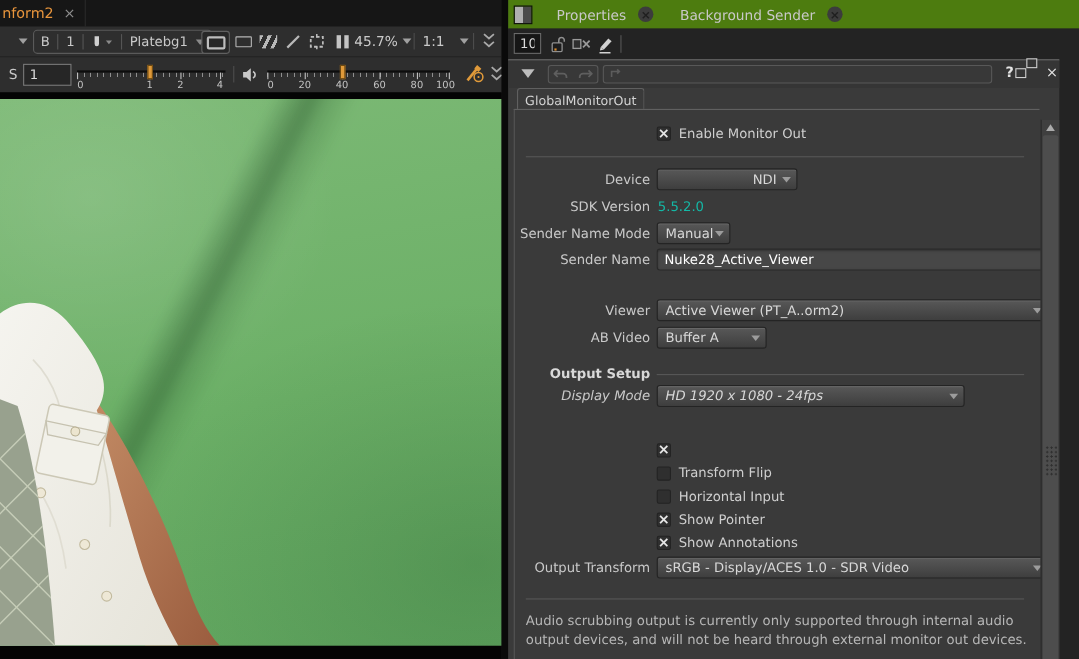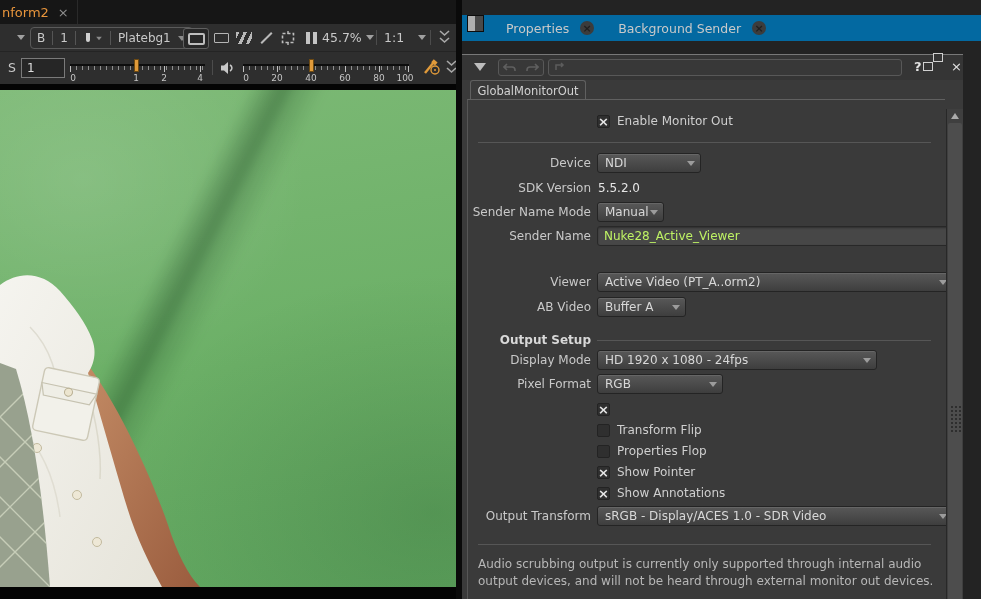--- a/index.html
+++ b/index.html
@@ -45,21 +45,21 @@
            radial-gradient(90% 70% at 18% 18%, rgba(255,255,255,.12), rgba(255,255,255,0) 55%),
            radial-gradient(120% 80% at 95% 85%, rgba(0,40,10,.16), rgba(0,0,0,0) 60%),
            linear-gradient(170deg,#7cb975,#6cb067 55%,#61a760);}
   .fold{position:absolute;left:272px;top:-40px;width:70px;height:780px;transform:rotate(27deg);
         transform-origin:50% 0;filter:blur(5px);
         background:linear-gradient(90deg,rgba(20,60,25,0) 0%,rgba(18,58,24,.38) 45%,rgba(30,75,35,.20) 62%,rgba(20,60,25,0) 100%);}
   
   .splitter{position:absolute;left:456px;top:0;width:6px;height:599px;background:#0a0a0a;}
   
   .props-pane{position:absolute;left:462px;top:0;width:519px;height:599px;background:#232323;}
-  .ptabbar{position:absolute;left:0;top:0;width:100%;height:26px;background:#0369a1;display:flex;margin-top:15px;}
+  .ptabbar{position:absolute;left:0;top:0;width:100%;height:26px;background:#4d7c0f;display:flex;align-items:center;}
   .pane-icon{width:15px;height:15px;margin:0 10px 0 5px;border:1px solid #0d0d0d;
              background:linear-gradient(90deg,#b0b0b0 0 50%,#4a4a4a 50% 100%);}
   .ptab{display:flex;align-items:center;gap:11px;height:26px;padding:0 12px;font-size:12.5px;color:#c9c9c9;}
   .ptab-close{width:14px;height:14px;border-radius:8px;background:#3c3c3c;color:#1f1f1f;
               font-size:11px;font-weight:bold;display:flex;align-items:center;justify-content:center;}
   .ptoolbar{position:absolute;left:0;top:26px;width:100%;height:28px;background:#232323;}
   .tsep{position:absolute;top:6px;width:1px;height:16px;background:#565656;}
   .node-panel{position:absolute;left:0;top:54px;width:501px;height:545px;background:#3a3a3a;border-top:1px solid #787878;}
   .node-header{position:absolute;left:0;top:0;width:100%;height:25px;background:#353535;}
   .tri-down{width:0;height:0;border-left:6px solid transparent;border-right:6px solid transparent;border-top:8px solid #bdbdbd;}
@@ -76,28 +76,28 @@
   .ncontent{position:absolute;left:5px;top:44px;width:478px;height:501px;background:#3a3a3a;
             border-top:1px solid #606060;border-left:1px solid #565656;box-sizing:border-box;}
   .prow{position:absolute;left:0;width:100%;height:20px;}
   .plabel{position:absolute;left:0;width:123px;text-align:right;color:#c9c9c9;font-size:12px;line-height:20px;white-space:nowrap;}
   .plabel.bold{font-weight:bold;color:#d8d8d8;}
   .dd{position:absolute;left:129px;height:20px;box-sizing:border-box;border:1px solid #242424;border-radius:3px;
       background:linear-gradient(#585858,#3e3e3e);box-shadow:inset 0 1px 0 rgba(255,255,255,.09);
       color:#d8d8d8;font-size:12px;line-height:18px;padding:0 18px 0 7px;white-space:nowrap;overflow:hidden;}
   .dd .caret{position:absolute;right:5px;top:7px;border-top-color:#9c9c9c;}
   .tinput{position:absolute;left:129px;height:20px;box-sizing:border-box;background:#474747;border:1px solid #282828;
-          border-radius:3px;color:#bef264;font-size:12px;font-family:inherit;padding:0 6px;
+          border-radius:3px;color:#ffffff;font-size:12px;font-family:inherit;padding:0 6px;
           box-shadow:inset 0 1px 2px rgba(0,0,0,.35);}
   .cb{position:absolute;left:129px;top:2px;width:13px;height:13px;background:#2f2f2f;border:1px solid #232323;
       border-radius:2px;color:#e6e6e6;font-weight:bold;font-size:13px;line-height:11px;text-align:center;box-sizing:border-box;}
   .cb-label{position:absolute;left:149px;font-size:12px;color:#cfcfcf;line-height:17px;white-space:nowrap;}
   .divline{position:absolute;left:10px;right:14px;height:1px;background:#565656;}
   .gline{position:absolute;left:129px;right:14px;top:9px;height:1px;background:#565656;}
-  .static-val{position:absolute;left:130px;font-size:12px;color:#e5e5e5;line-height:20px;}
+  .static-val{position:absolute;left:130px;font-size:12px;color:#14b8a6;line-height:20px;}
   .help-text{position:absolute;left:10px;width:465px;font-size:12px;color:#b7b7b7;line-height:1.45;}
   
   .scrollbar{position:absolute;right:0;top:54px;width:17px;height:545px;background:#3f3f3f;border-left:1px solid #282828;box-sizing:border-box;}
   .sb-up{position:absolute;left:4px;top:4px;width:0;height:0;border-left:4px solid transparent;border-right:4px solid transparent;border-bottom:6px solid #ababab;}
   .sb-thumb{position:absolute;left:1px;top:14px;width:14px;height:526px;background:#4d4d4d;border-radius:2px;}
   .sb-grip{position:absolute;left:2px;top:282px;width:11px;height:28px;
            background-image:radial-gradient(#2e2e2e 1px,transparent 1.1px);background-size:4px 4px;}
 </style>
 </head>
 <body>
@@ -270,20 +270,39 @@
       <div class="ptab">
         <span>Properties</span>
         <span class="ptab-close">×</span>
       </div>
       <div class="ptab">
         <span>Background Sender</span>
         <span class="ptab-close">×</span>
       </div>
     </div>
 
+    <div class="ptoolbar">
+      <input class="num-input" style="left: 5px; top: 4px; width: 25px; height: 19px; background: rgb(22, 22, 22); border-color: rgb(106, 106, 106); text-align: center;" value="10">
+      <svg class="abs" style="left:38px;top:7px;" width="14" height="15" viewBox="0 0 14 15">
+        <rect x="2" y="6" width="9" height="8" rx="1" fill="#1c1c1c" stroke="#8f8f8f" stroke-width="1.2"></rect>
+        <path d="M8,6 V3.5 a2.5,2.5 0 0 1 5,0 V5" fill="none" stroke="#8f8f8f" stroke-width="1.4"></path>
+        <rect x="4" y="11" width="2" height="2" fill="#d88a2a"></rect>
+      </svg>
+      <svg class="abs" style="left:58px;top:8px;" width="17" height="13" viewBox="0 0 17 13">
+        <rect x="1" y="2" width="7" height="8" fill="#2e2e2e" stroke="#9a9a9a" stroke-width="1.2"></rect>
+        <line x1="10" y1="3" x2="16" y2="9" stroke="#9a9a9a" stroke-width="1.6"></line>
+        <line x1="16" y1="3" x2="10" y2="9" stroke="#9a9a9a" stroke-width="1.6"></line>
+      </svg>
+      <svg class="abs" style="left:80px;top:6px;" width="16" height="17" viewBox="0 0 16 17">
+        <path d="M4,11 L11,3 L14,5.5 L7,13 Z" fill="#d2d2d2"></path>
+        <path d="M4,11 L3.4,14 L7,13 Z" fill="#d2d2d2"></path>
+        <line x1="3" y1="16" x2="13" y2="16" stroke="#d2d2d2" stroke-width="1.4"></line>
+      </svg>
+      <span class="tsep" style="left:102px;"></span>
+    </div>
 
     <div class="node-panel">
 
       <div class="node-header">
         <span class="tri-down abs" style="left:12px;top:8px;"></span>
         <div class="hgroup" style="left:36px;width:46px;justify-content:space-around;">
           <svg width="14" height="11" viewBox="0 0 14 11">
             <path d="M4,2 L1,5 L4,8 M1,5 H9 a3,3 0 0 1 3,3 v1" fill="none" stroke="#5f5f5f" stroke-width="1.6"></path>
           </svg>
           <svg width="14" height="11" viewBox="0 0 14 11">
@@ -308,21 +327,21 @@
 
         <div class="prow" style="top:13px;">
           <span class="cb">×</span>
           <span class="cb-label">Enable Monitor Out</span>
         </div>
 
         <div class="divline" style="top:42px;"></div>
 
         <div class="prow" style="top:53px;">
           <span class="plabel">Device</span>
-          <div class="dd" style="width:104px;">
+          <div class="dd" style="width:128px;text-align:right;">
             <span>NDI</span>
             <span class="caret"></span>
           </div>
         </div>
 
         <div class="prow" style="top:78px;">
           <span class="plabel">SDK Version</span>
           <span class="static-val">5.5.2.0</span>
         </div>
 
@@ -336,64 +355,57 @@
 
         <div class="prow" style="top:126px;">
           <span class="plabel">Sender Name</span>
           <input class="tinput" style="width: 358px;" value="Nuke28_Active_Viewer">
         </div>
 
 
         <div class="prow" style="top:172px;">
           <span class="plabel">Viewer</span>
           <div class="dd" style="width:356px;">
-            <span>Active Video (PT_A..orm2)</span>
+            <span>Active Viewer (PT_A..orm2)</span>
             <span class="caret"></span>
           </div>
         </div>
 
         <div class="prow" style="top:197px;">
           <span class="plabel">AB Video</span>
-          <div class="dd" style="width:89px;">
+          <div class="dd" style="width:100px;">
             <span>Buffer A</span>
             <span class="caret"></span>
           </div>
         </div>
 
         <div class="prow" style="top:231px;height:18px;">
           <span class="plabel bold" style="line-height:18px;">Output Setup</span>
           <span class="gline"></span>
         </div>
 
-        <div class="prow" style="top:250px;">
+        <div class="prow" style="top:250px;font-style:italic;">
           <span class="plabel">Display Mode</span>
           <div class="dd" style="width:280px;">
             <span>HD 1920 x 1080 - 24fps</span>
             <span class="caret"></span>
           </div>
         </div>
 
-        <div class="prow" style="top:274px;">
-          <span class="plabel">Pixel Format</span>
-          <div class="dd" style="width:126px;">
-            <span>RGB</span>
-            <span class="caret"></span>
-          </div>
-        </div>
 
         <div class="prow" style="top:301px;height:17px;">
           <span class="cb">×</span>
         </div>
         <div class="prow" style="top:322px;height:17px;">
           <span class="cb"></span>
           <span class="cb-label">Transform Flip</span>
         </div>
         <div class="prow" style="top:343px;height:17px;">
           <span class="cb"></span>
-          <span class="cb-label">Properties Flop</span>
+          <span class="cb-label">Horizontal Input</span>
         </div>
         <div class="prow" style="top:364px;height:17px;">
           <span class="cb">×</span>
           <span class="cb-label">Show Pointer</span>
         </div>
         <div class="prow" style="top:385px;height:17px;">
           <span class="cb">×</span>
           <span class="cb-label">Show Annotations</span>
         </div>
 

